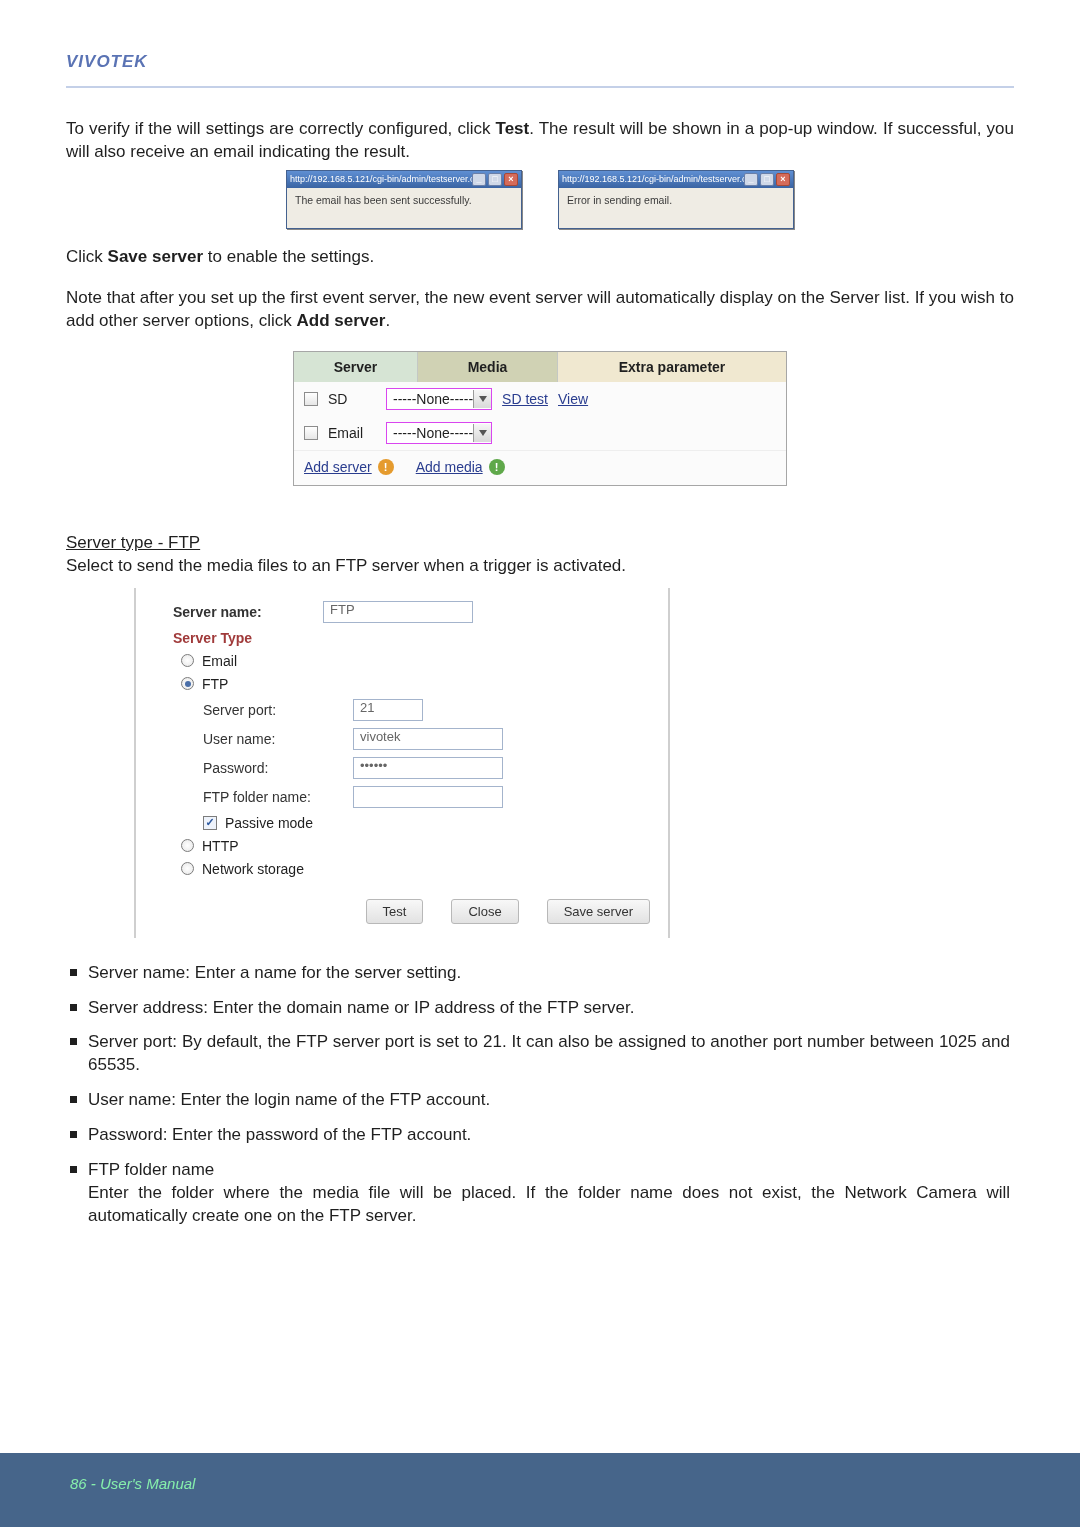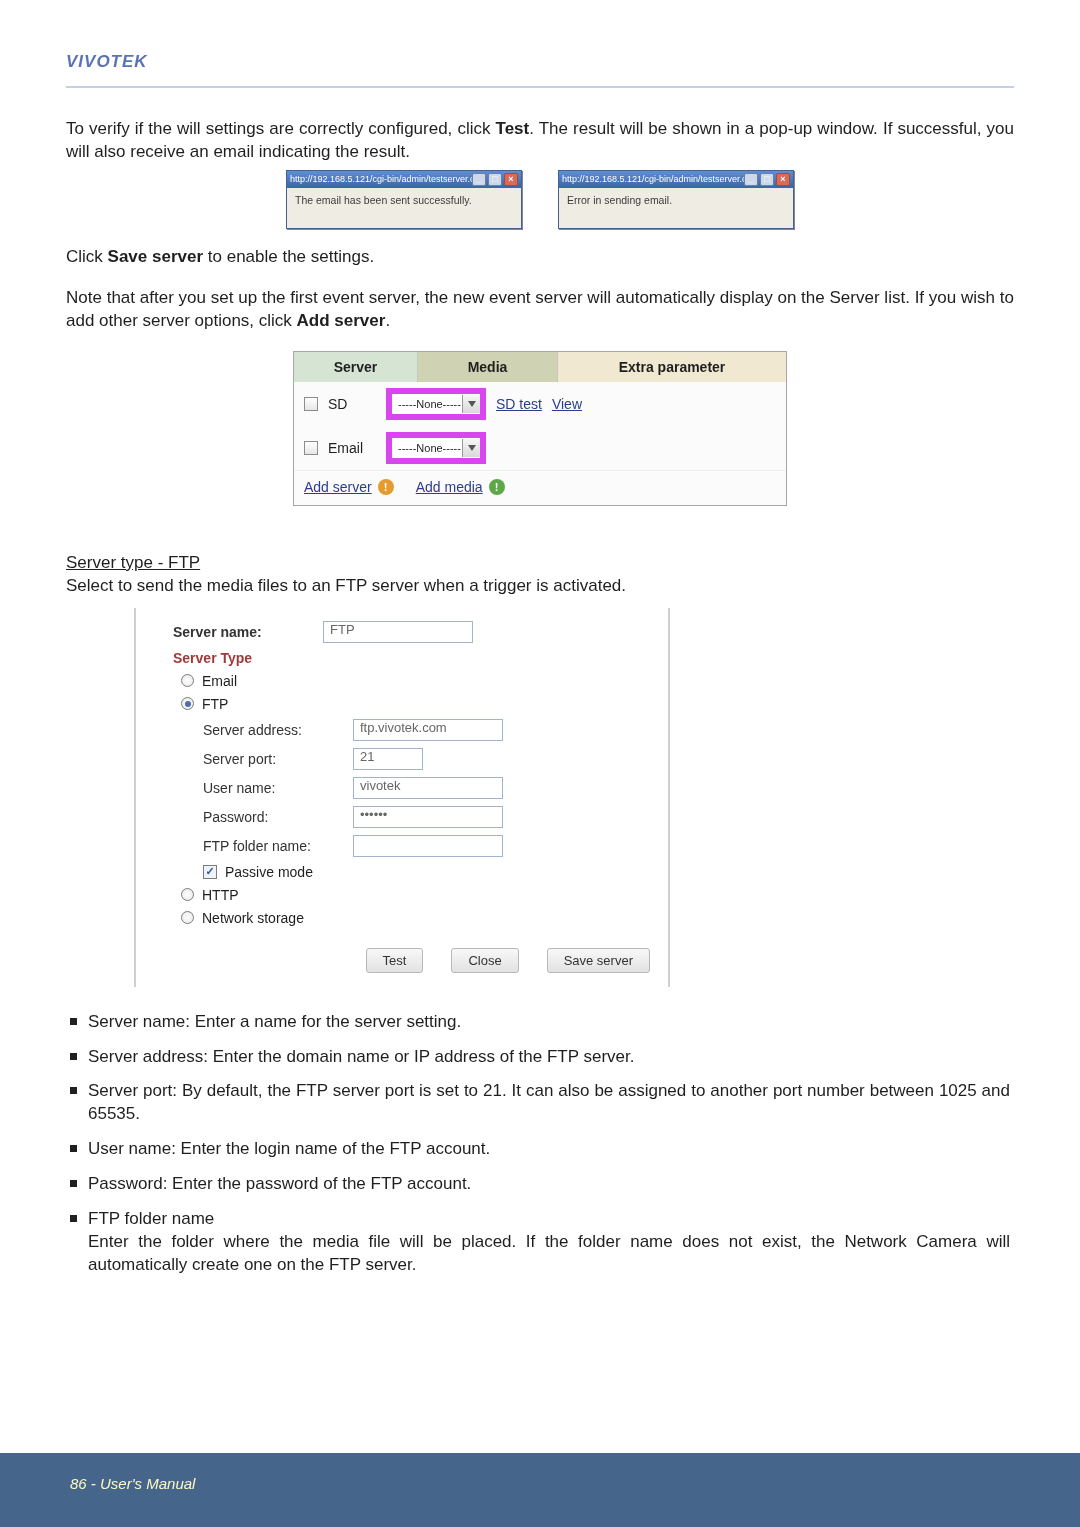--- a/index.html
+++ b/index.html
@@ -77,21 +77,21 @@
   .server-table{border:1px solid var(--panel-border);width:494px;font-size:14px;background:#fff;}
   .st-head{display:flex;}
   .st-head div{padding:7px 10px;font-weight:700;}
   .st-h1{width:124px;background:var(--server-header);text-align:center;border-right:1px solid #c4c8c4;}
   .st-h2{width:140px;background:var(--media-header);text-align:center;border-right:1px solid #c4c8c4;}
   .st-h3{flex:1;background:var(--extra-header);text-align:center;}
   .st-row{display:flex;align-items:center;background:var(--row-bg);padding:6px 10px;gap:10px;}
   .chk{width:14px;height:14px;border:1px solid #8c8c8c;background:linear-gradient(#fff,#e6e6e6);}
   .select{
     display:inline-flex;align-items:center;justify-content:space-between;
-    border:6px solid #d946ef;background:#fff;font-size:11px;
+    border:1px solid #d946ef;background:#fff;font-size:14px;
     padding:1px 0 1px 6px;min-width:100px;
   }
   .select .arrow{
     width:18px;height:18px;border-left:1px solid #9a9a9a;
     background:linear-gradient(#f6f6f6,#d9d9d9);
     display:flex;align-items:center;justify-content:center;
   }
   .select .arrow svg{width:8px;height:6px;}
   .lnk{color:var(--link);text-decoration:underline;font-size:14px;}
   .st-bottom{display:flex;align-items:center;gap:22px;background:var(--row-bg);padding:8px 10px 10px 10px;border-top:1px solid #eee;}
@@ -125,21 +125,21 @@
 
   
   ul.sq{list-style:none;padding:0;margin:0;}
   ul.sq li{position:relative;padding-left:18px;margin:12px 4px;text-align:justify;}
   ul.sq li::before{content:"";position:absolute;left:0;top:7px;width:7px;height:7px;background:#1f1f1f;}
   .li-sub{padding-left:18px;text-align:justify;}
 
   
   .footer{
     position:absolute;left:0;bottom:0;width:100%;height:74px;background:var(--footer-bg);
-    color:#fef9c3;font-style:italic;font-size:15px;display:flex;align-items:flex-start;
+    color:#86efac;font-style:italic;font-size:15px;display:flex;align-items:flex-start;
     padding:22px 0 0 70px;
   }
 </style>
 </head>
 <body>
 
 <div class="page">
   <div class="brand">VIVOTEK</div>
   <div class="rule"></div>
 
@@ -242,24 +242,20 @@
       <div class="frow" style="padding-left:8px;">
         <span class="radio"></span>
         <span>Email</span>
       </div>
       <div class="frow" style="padding-left:8px;">
         <span class="radio checked"></span>
         <span>FTP</span>
       </div>
 
       <div class="ftp-indent">
-        <div class="frow">
-          <span class="flabel">Server address:</span>
-          <span class="input">ftp.vivotek.com</span>
-        </div>
         <div class="frow">
           <span class="flabel">Server port:</span>
           <span class="input" style="width:70px;">21</span>
         </div>
         <div class="frow">
           <span class="flabel">User name:</span>
           <span class="input">vivotek</span>
         </div>
         <div class="frow">
           <span class="flabel">Password:</span>

